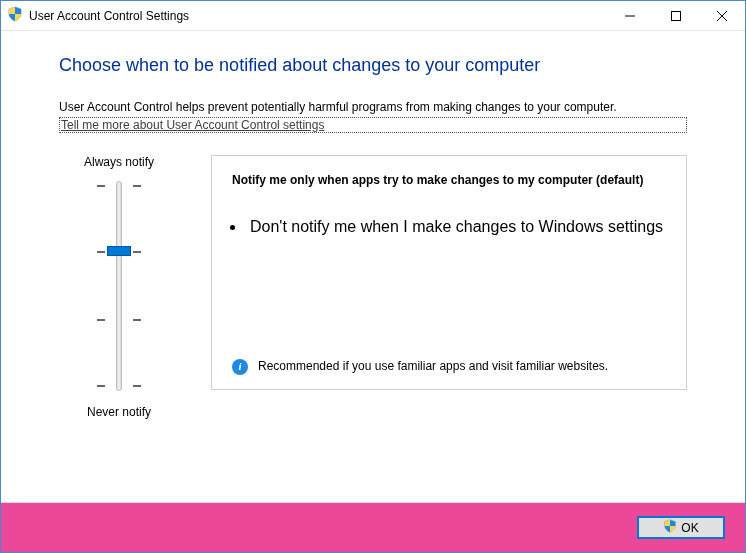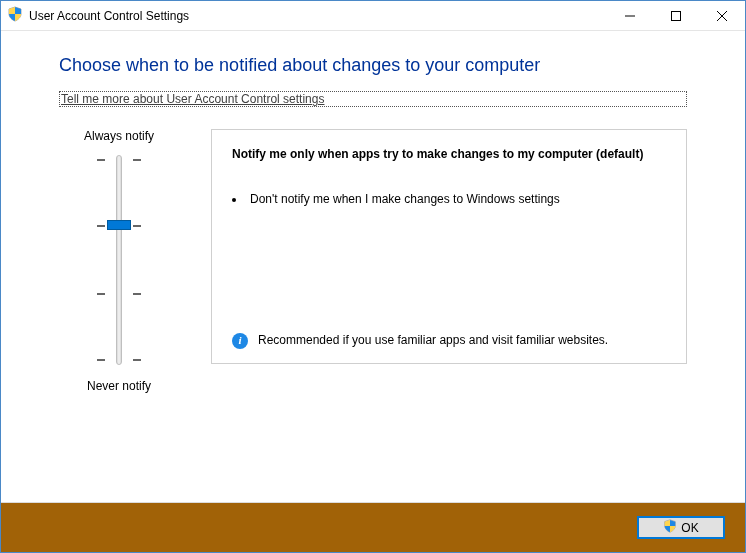--- a/index.html
+++ b/index.html
@@ -42,21 +42,21 @@
   .content {
     flex: 1;
     padding: 24px 58px 0 58px;
     display: flex;
     flex-direction: column;
   }
   .heading {
     color: #003399;
     font-size: 18px;
     font-weight: 400;
-    margin-bottom: 14px;
+    margin-bottom: 24px;
   }
   .subtext {
     font-size: 12px;
     line-height: 1.3;
   }
   .link {
     color: #404040;
     text-decoration: underline;
     display: inline-block;
     border: 1px dotted #555;
@@ -136,21 +136,21 @@
   .info-title {
     font-weight: 700;
     font-size: 12px;
     line-height: 1.4;
     margin-bottom: 28px;
   }
   .info-bullets {
     margin: 0 0 8px 14px;
     padding: 0;
     list-style: disc;
-    font-size: 12px;
+    font-size: 16px;
     line-height: 1.4;
   }
   .info-bullets li { margin-bottom: 4px; padding-left: 4px; }
   .info-spacer { flex: 1; }
   .info-footer {
     display: flex;
     align-items: flex-start;
     gap: 10px;
     font-size: 12px;
     line-height: 1.4;
@@ -166,21 +166,21 @@
     display: flex;
     align-items: center;
     justify-content: center;
     font-style: italic;
     font-family: Georgia, serif;
     flex-shrink: 0;
     margin-top: 1px;
   }
   .button-bar {
     height: 50px;
-    background: #a16207;
+    background: #ec4899;
     border-top: 1px solid #dcdcdc;
     display: flex;
     justify-content: flex-end;
     align-items: center;
     padding-right: 20px;
     gap: 10px;
   }
   .btn {
     min-width: 88px;
     height: 23px;
@@ -230,20 +230,21 @@
     <div class="winbtn">
       <svg width="10" height="10">
         <line x1="0" y1="0" x2="10" y2="10" stroke="#000" stroke-width="1"></line>
         <line x1="10" y1="0" x2="0" y2="10" stroke="#000" stroke-width="1"></line>
       </svg>
     </div>
   </div>
 
   <div class="content">
     <div class="heading">Choose when to be notified about changes to your computer</div>
+    <div class="subtext">User Account Control helps prevent potentially harmful programs from making changes to your computer.</div>
     <a class="link" href="#">Tell me more about User Account Control settings</a>
 
     <div class="body-area">
 
       <div class="slider-col">
         <div class="sl-label">Always notify</div>
         <div class="slider-track-wrap">
           <div class="track"></div>
           <div class="tick" style="top:4px"></div>
           <div class="tick" style="top:70px"></div>

